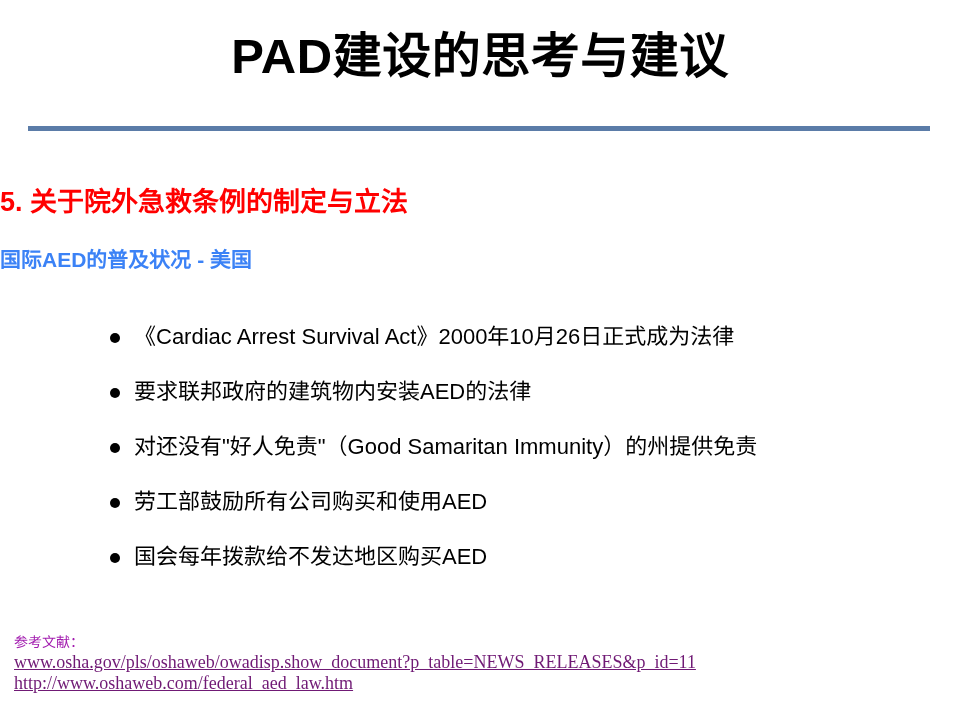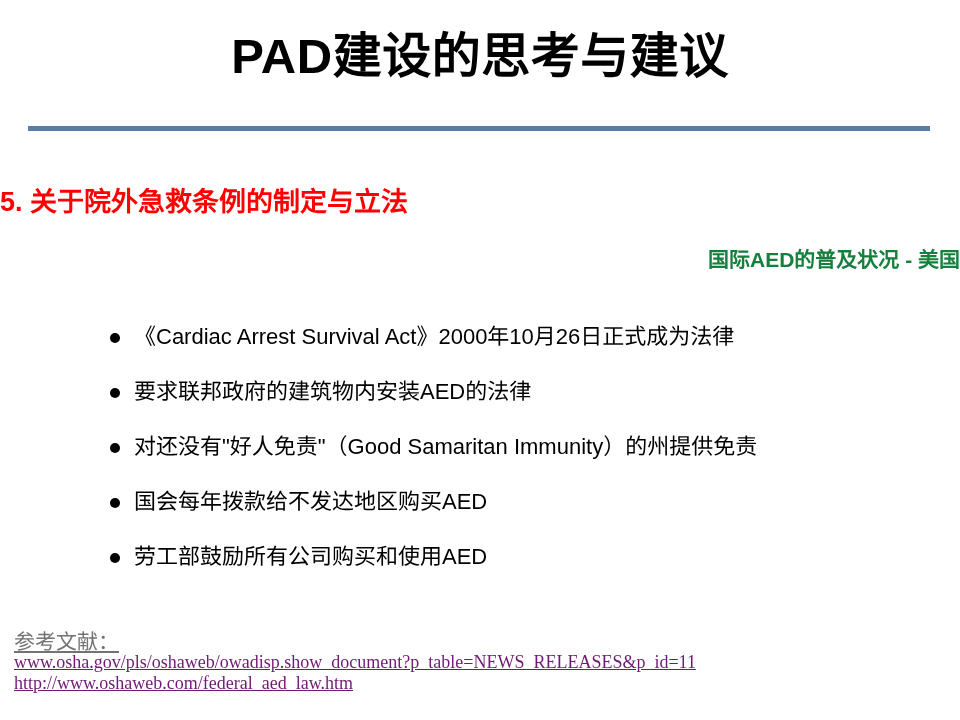--- a/index.html
+++ b/index.html
@@ -62,24 +62,24 @@
     color: #ff0000;
     white-space: nowrap;
   }
 
   
   .sub-heading {
     position: absolute;
     left: 0;
     top: 243px;
     width: 960px;
-    text-align: right;
+    text-align: left;
     font-size: 21px;
     font-weight: bold;
-    color: #15803d;
+    color: #3b82f6;
     white-space: nowrap;
   }
 
   
   .bullet-list {
     position: absolute;
     left: 108px;
     top: 320px;
     width: 820px;
     margin: 0;
@@ -109,25 +109,24 @@
   }
 
   
   .footer {
     position: absolute;
     left: 14px;
     top: 632px;
     width: 930px;
   }
   .footer-label {
-    font-size: 21px;
+    font-size: 14px;
     line-height: 20px;
-    color: #737373;
+    color: #a21caf;
     white-space: nowrap;
-    text-decoration: underline;
   }
   .footer-link {
     display: block;
     font-size: 18px;
     line-height: 21px;
     color: #701a75;
     text-decoration: underline;
     white-space: nowrap;
     font-family: Liberation Serif, serif;
   }
@@ -153,25 +152,25 @@
     <li class="bullet-item">
       <span class="bullet-marker"></span>
       <span class="bullet-text">要求联邦政府的建筑物内安装AED的法律</span>
     </li>
     <li class="bullet-item">
       <span class="bullet-marker"></span>
       <span class="bullet-text">对还没有"好人免责"（Good Samaritan Immunity）的州提供免责</span>
     </li>
     <li class="bullet-item">
       <span class="bullet-marker"></span>
-      <span class="bullet-text">国会每年拨款给不发达地区购买AED</span>
+      <span class="bullet-text">劳工部鼓励所有公司购买和使用AED</span>
     </li>
     <li class="bullet-item">
       <span class="bullet-marker"></span>
-      <span class="bullet-text">劳工部鼓励所有公司购买和使用AED</span>
+      <span class="bullet-text">国会每年拨款给不发达地区购买AED</span>
     </li>
   </ul>
 
   <div class="footer">
     <div class="footer-label">参考文献：</div>
     <a class="footer-link" href="#">www.osha.gov/pls/oshaweb/owadisp.show_document?p_table=NEWS_RELEASES&amp;p_id=11</a>
     <a class="footer-link" href="#">http://www.oshaweb.com/federal_aed_law.htm</a>
   </div>
 
 </div>

